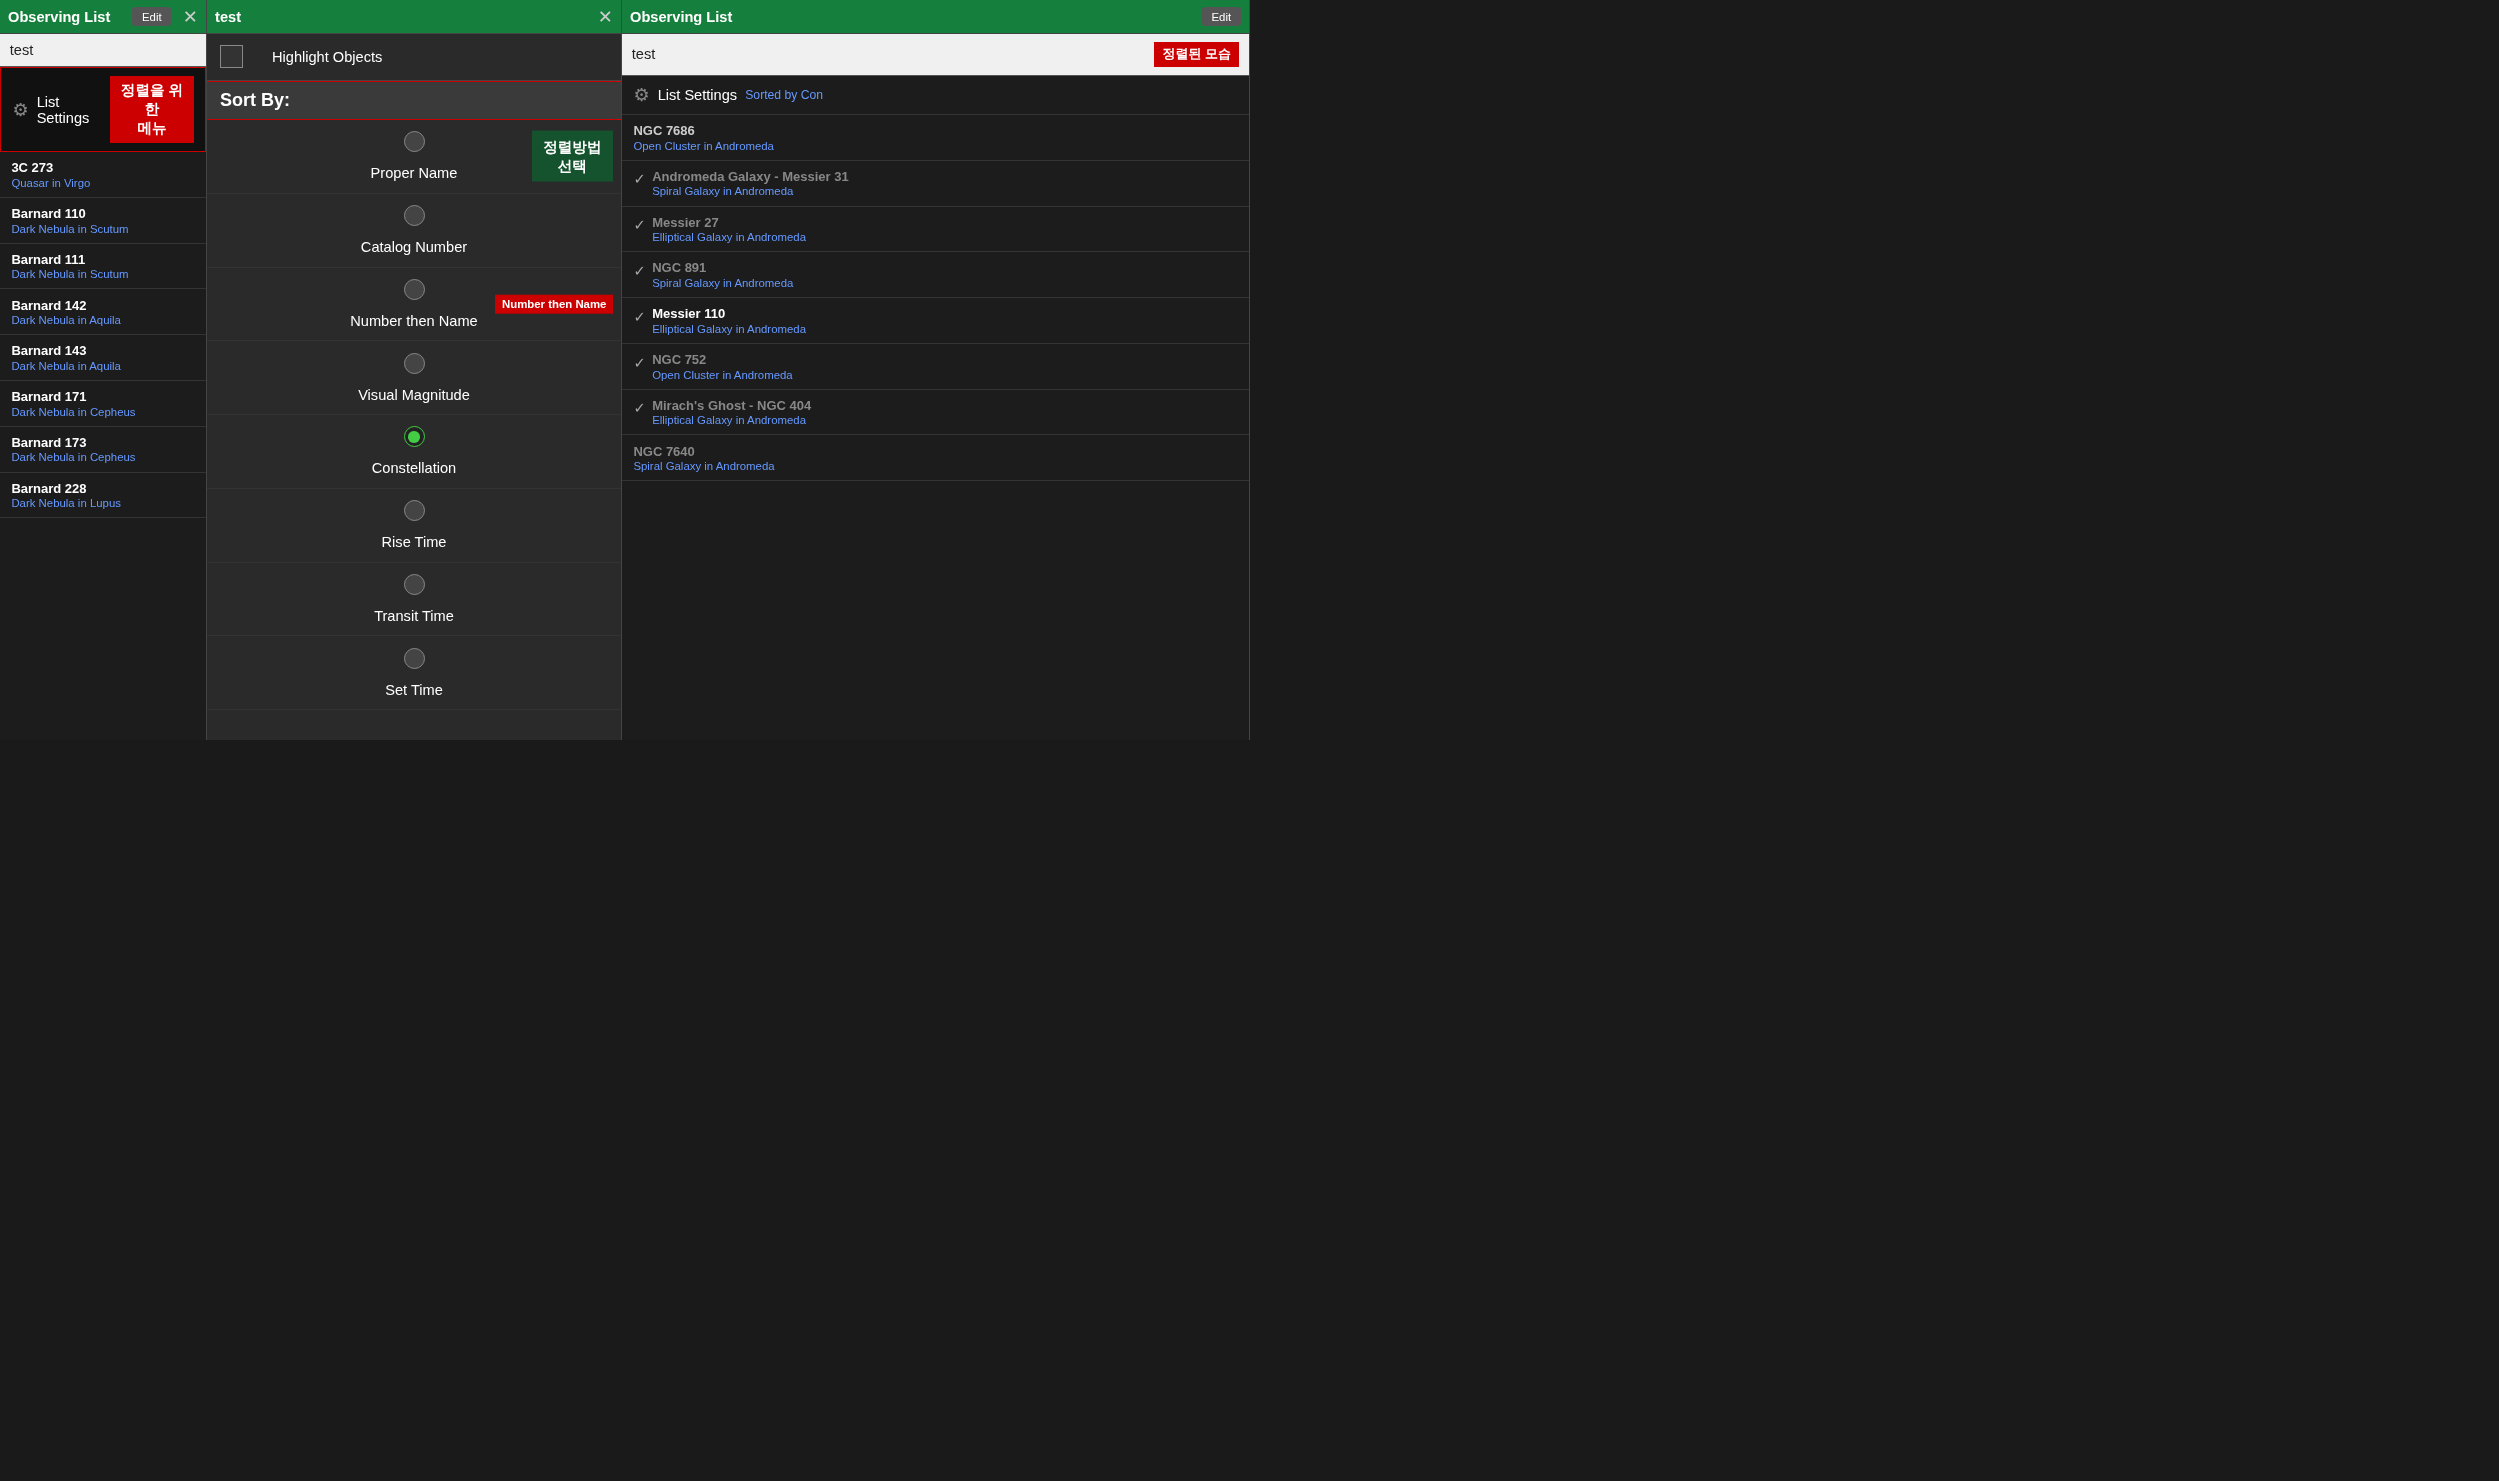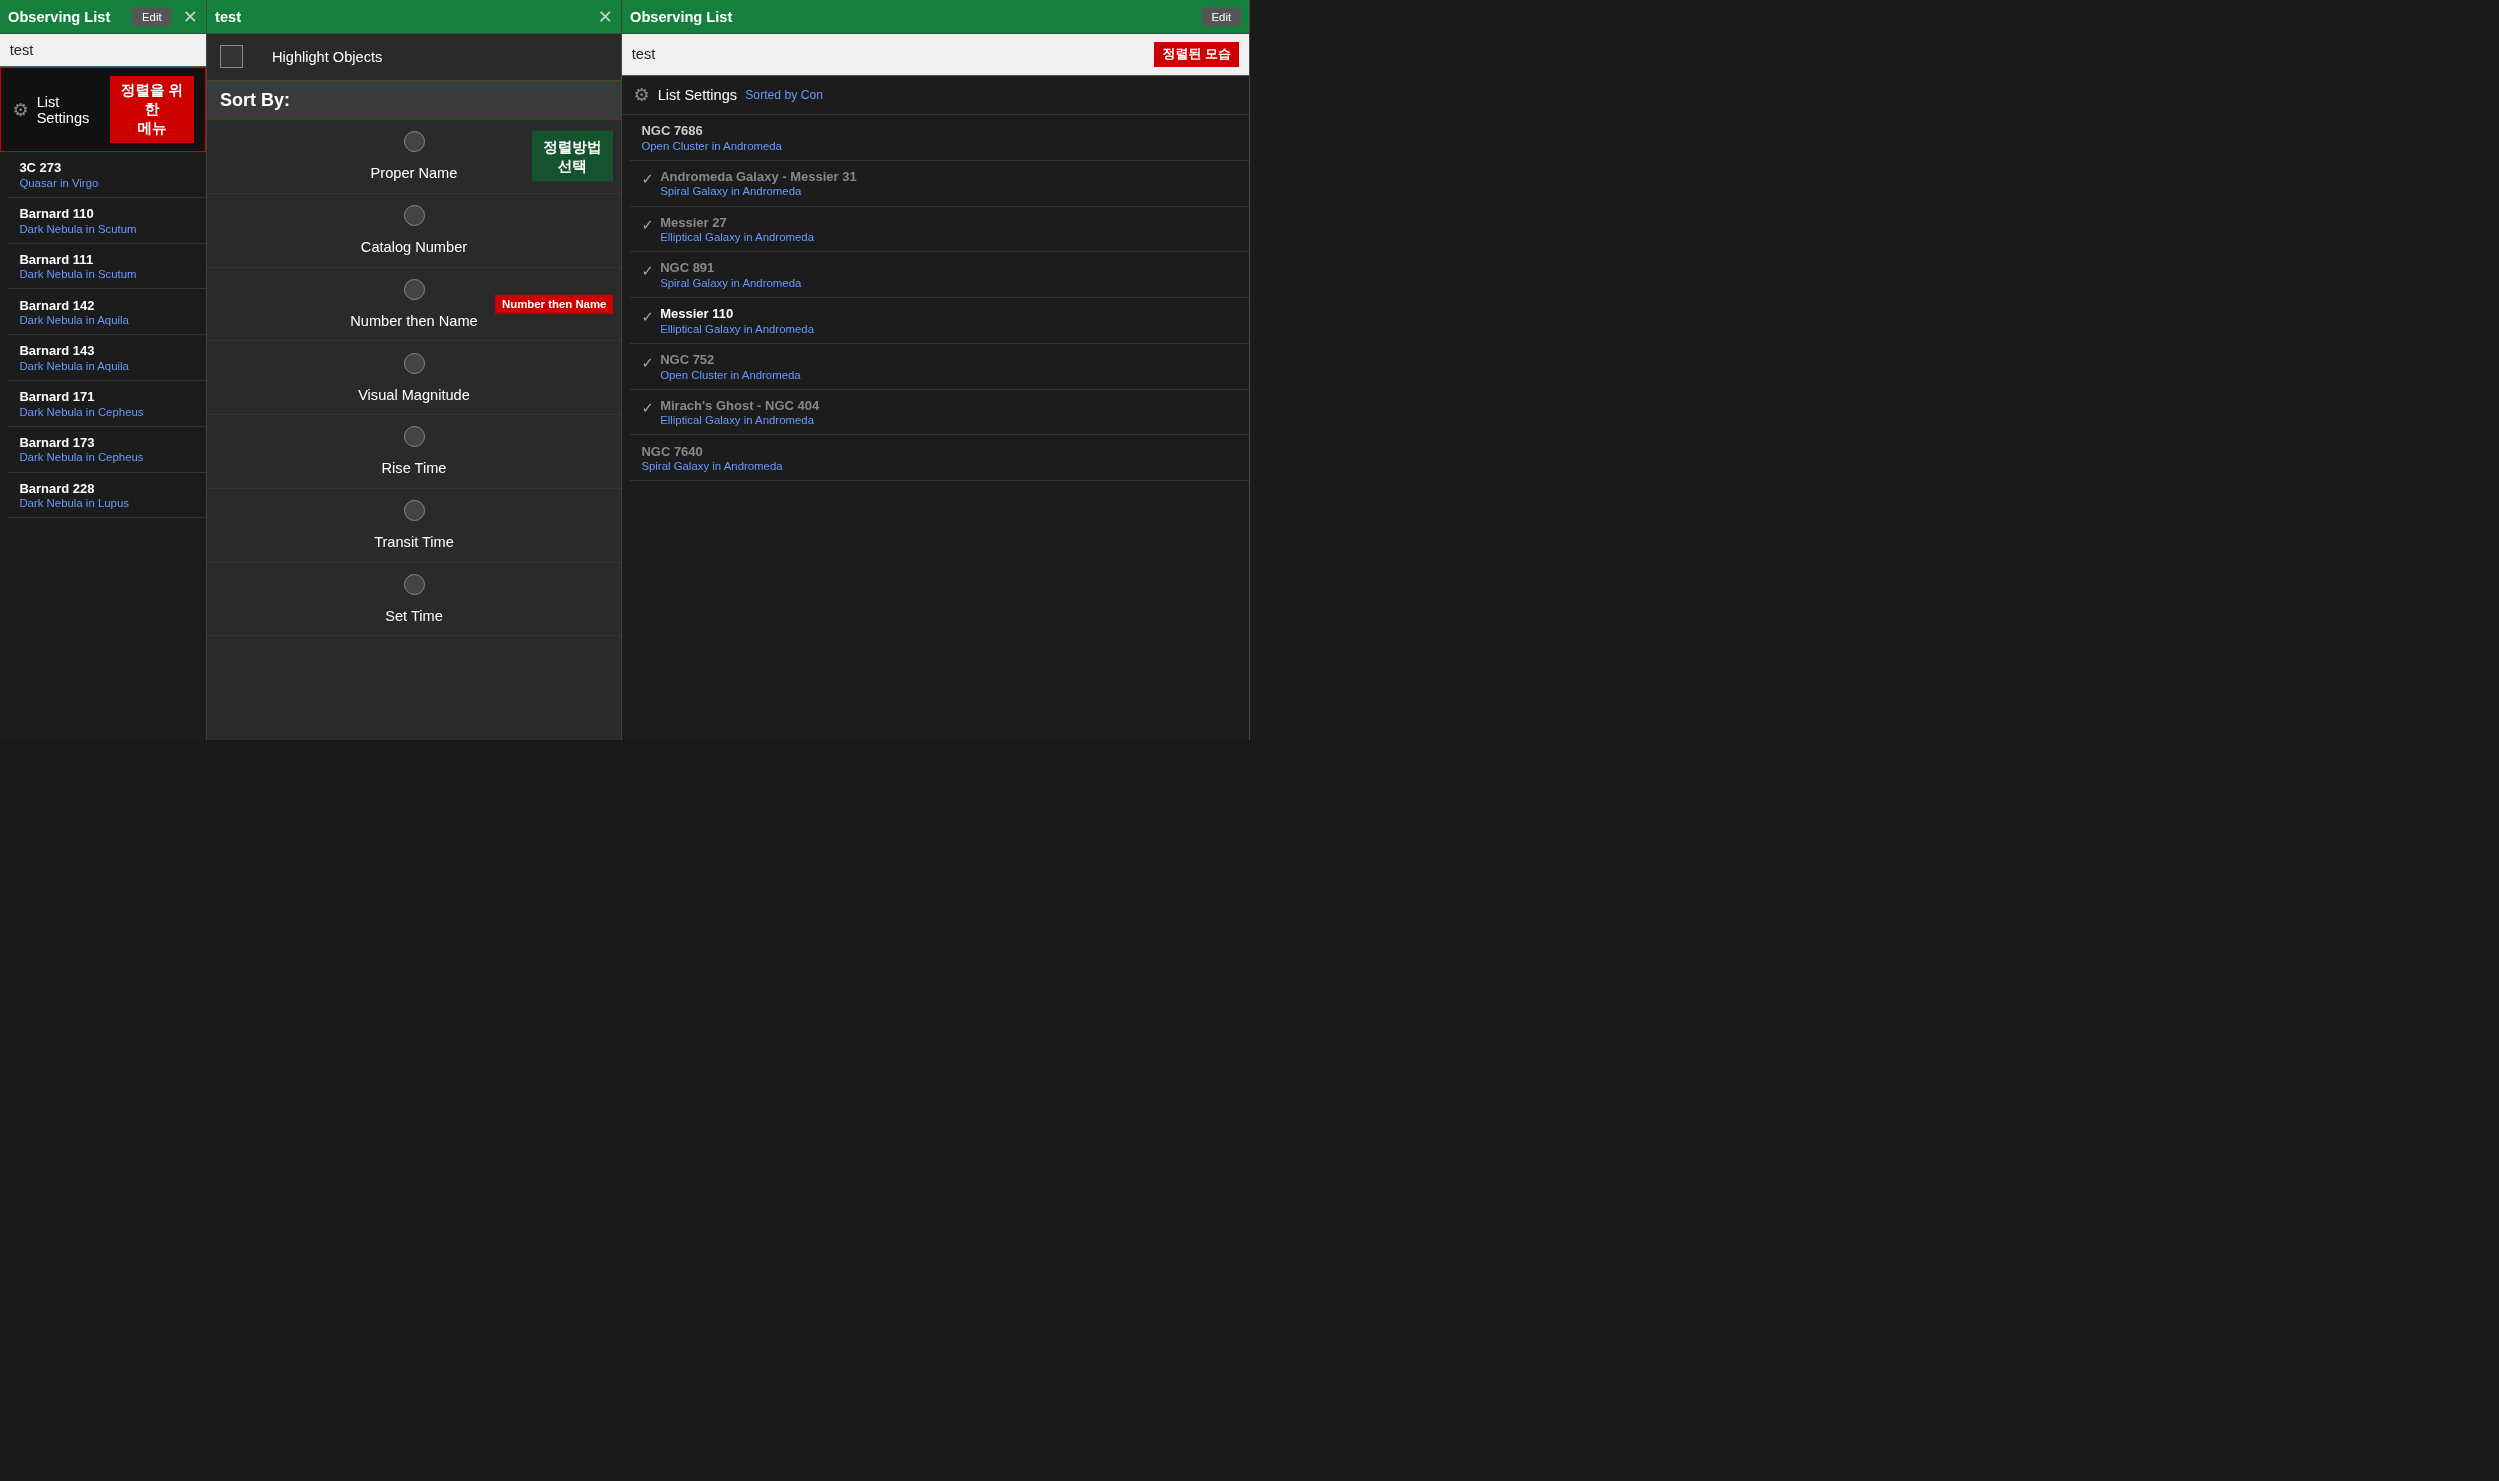--- a/index.html
+++ b/index.html
@@ -113,21 +113,20 @@
       padding: 4.9px 9.8px;
       margin-left: auto;
       line-height: 1.3;
       text-align: center;
     }
 
     
     .object-list {
       overflow-y: auto;
       flex: 1;
-      margin-left: 8px;
     }
 
     .object-item {
       padding: 8.1px 11.4px;
       border-bottom: 0.8px solid #333;
       cursor: pointer;
     }
 
     .object-name {
       color: #ffffff;
@@ -405,20 +404,26 @@
       <span class="sort-option-label">Number then Name</span>
       <div class="number-annotation" style="background:#cc0000;color:#fff;font-size:11.4px;font-weight:bold;padding:3.3px 6.5px;position:absolute;right:8.1px;top:50%;transform:translateY(-50%);">Number then Name</div>
     </div>
 
     <div class="sort-option">
       <div class="radio-circle"></div>
       <span class="sort-option-label">Visual Magnitude</span>
     </div>
 
 
+    <div class="sort-option">
+      <div class="radio-circle selected">
+        <div class="radio-inner"></div>
+      </div>
+      <span class="sort-option-label">Constellation</span>
+    </div>
 
     <div class="sort-option">
       <div class="radio-circle"></div>
       <span class="sort-option-label">Rise Time</span>
     </div>
 
     <div class="sort-option">
       <div class="radio-circle"></div>
       <span class="sort-option-label">Transit Time</span>
     </div>

